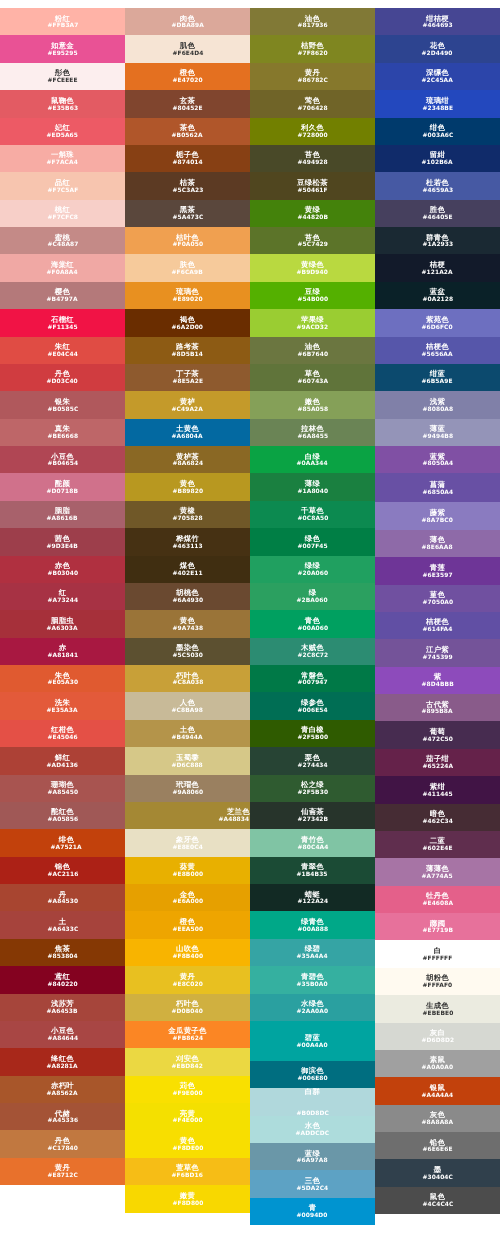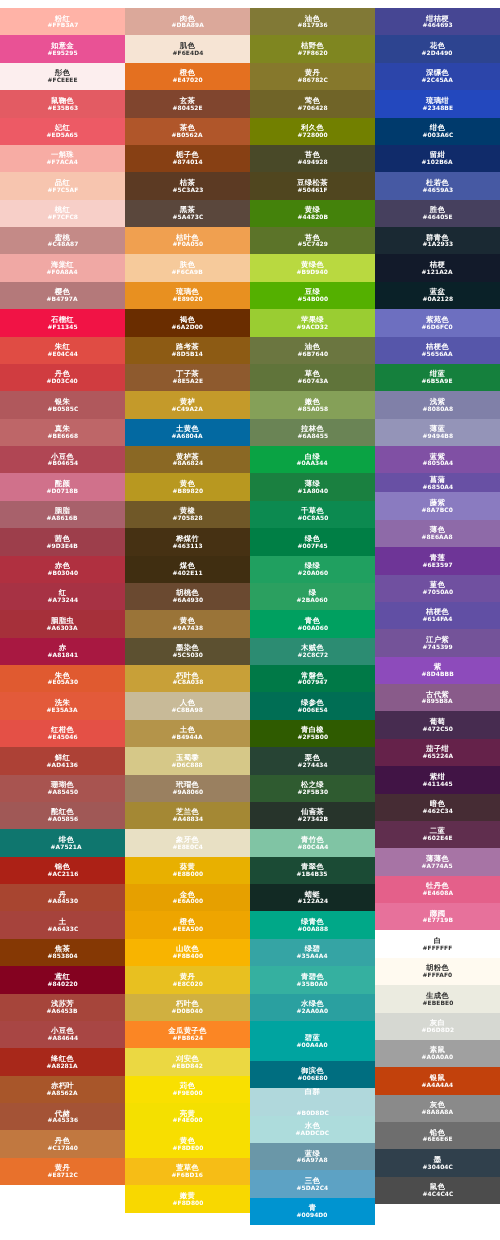--- a/index.html
+++ b/index.html
@@ -170,21 +170,21 @@
           <div class="hx">#AD4136</div>
         </div>
         <div class="swatch" style="background: rgb(168, 84, 80); height: 27.3864px; color: rgb(255, 255, 255);">
           <div class="nm">珊瑚色</div>
           <div class="hx">#A85450</div>
         </div>
         <div class="swatch" style="background: rgb(160, 88, 86); height: 27.3864px; color: rgb(255, 255, 255);">
           <div class="nm">酡红色</div>
           <div class="hx">#A05856</div>
         </div>
-        <div class="swatch" style="background: #0f766e; height: 27.3864px; color: rgb(255, 255, 255); padding-left: 8px;">
+        <div class="swatch" style="background: #c2410c; height: 27.3864px; color: rgb(255, 255, 255); padding-left: 8px;">
           <div class="nm">绯色</div>
           <div class="hx">#A7521A</div>
         </div>
         <div class="swatch" style="background: rgb(172, 33, 22); height: 27.3864px; color: rgb(255, 255, 255);">
           <div class="nm">锦色</div>
           <div class="hx">#AC2116</div>
         </div>
         <div class="swatch" style="background: rgb(168, 69, 48); height: 27.3864px; color: rgb(255, 255, 255);">
           <div class="nm">丹</div>
           <div class="hx">#A84530</div>
@@ -340,21 +340,21 @@
           <div class="hx">#B4944A</div>
         </div>
         <div class="swatch" style="background: rgb(214, 200, 136); height: 27.3864px; color: rgb(255, 255, 255);">
           <div class="nm">玉蜀黍</div>
           <div class="hx">#D6C888</div>
         </div>
         <div class="swatch" style="background: rgb(154, 128, 96); height: 27.3864px; color: rgb(255, 255, 255);">
           <div class="nm">玳瑁色</div>
           <div class="hx">#9A8060</div>
         </div>
-        <div class="swatch" style="background: rgb(164, 136, 52); height: 27.3864px; color: rgb(255, 255, 255);">
+        <div class="swatch" style="background: rgb(164, 136, 52); height: 27.3864px; color: rgb(255, 255, 255); align-items: flex-end;">
           <div class="nm">芝兰色</div>
           <div class="hx">#A48834</div>
         </div>
         <div class="swatch" style="background: rgb(232, 224, 196); height: 27.3864px; color: rgb(255, 255, 255);">
           <div class="nm">象牙色</div>
           <div class="hx">#E8E0C4</div>
         </div>
         <div class="swatch" style="background: rgb(232, 176, 0); height: 27.3864px; color: rgb(255, 255, 255);">
           <div class="nm">葵黄</div>
           <div class="hx">#E8B000</div>
@@ -632,37 +632,37 @@
           <div class="hx">#0A2128</div>
         </div>
         <div class="swatch" style="background: rgb(109, 111, 192); height: 27.3864px; color: rgb(255, 255, 255);">
           <div class="nm">紫苑色</div>
           <div class="hx">#6D6FC0</div>
         </div>
         <div class="swatch" style="background: rgb(86, 86, 170); height: 27.3864px; color: rgb(255, 255, 255);">
           <div class="nm">桔梗色</div>
           <div class="hx">#5656AA</div>
         </div>
-        <div class="swatch" style="background: #15803d; height: 27.3864px; color: rgb(255, 255, 255);">
+        <div class="swatch" style="background: #0c4a6e; height: 27.3864px; color: rgb(255, 255, 255);">
           <div class="nm">绀蓝</div>
           <div class="hx">#6B5A9E</div>
         </div>
         <div class="swatch" style="background: rgb(128, 128, 168); height: 27.3864px; color: rgb(255, 255, 255);">
           <div class="nm">浅紫</div>
           <div class="hx">#8080A8</div>
         </div>
         <div class="swatch" style="background: rgb(148, 148, 184); height: 27.3864px; color: rgb(255, 255, 255);">
           <div class="nm">薄蓝</div>
           <div class="hx">#9494B8</div>
         </div>
         <div class="swatch" style="background: rgb(128, 80, 164); height: 27.3864px; color: rgb(255, 255, 255);">
           <div class="nm">蓝紫</div>
           <div class="hx">#8050A4</div>
         </div>
-        <div class="swatch" style="background: rgb(104, 80, 164); height: 19px; color: rgb(255, 255, 255);">
+        <div class="swatch" style="background: rgb(104, 80, 164); height: 29px; color: rgb(255, 255, 255);">
           <div class="nm">菖蒲</div>
           <div class="hx">#6850A4</div>
         </div>
         <div class="swatch" style="background: rgb(138, 123, 192); height: 27.3864px; color: rgb(255, 255, 255);">
           <div class="nm">藤紫</div>
           <div class="hx">#8A7BC0</div>
         </div>
         <div class="swatch" style="background: rgb(142, 106, 168); height: 27.3864px; color: rgb(255, 255, 255);">
           <div class="nm">薄色</div>
           <div class="hx">#8E6AA8</div>

